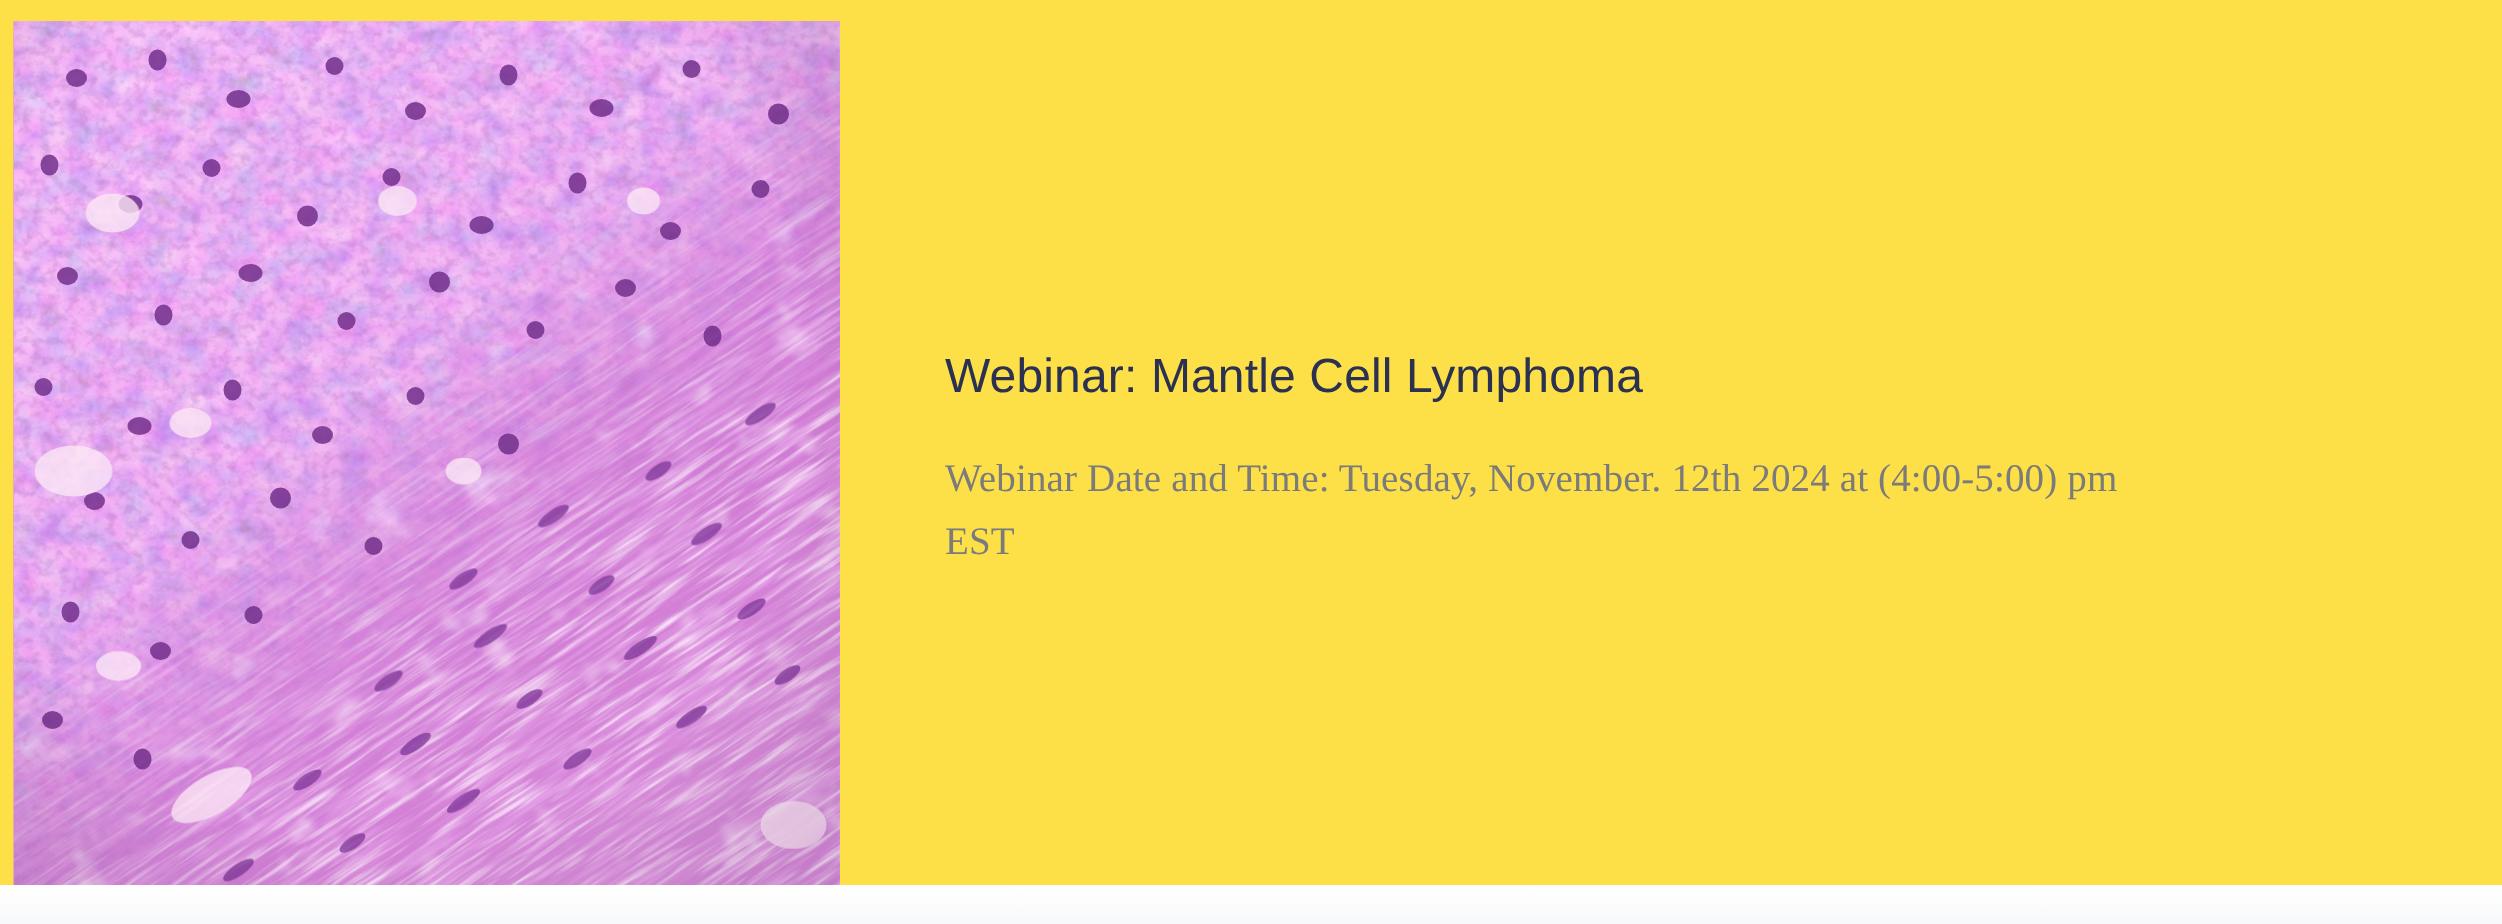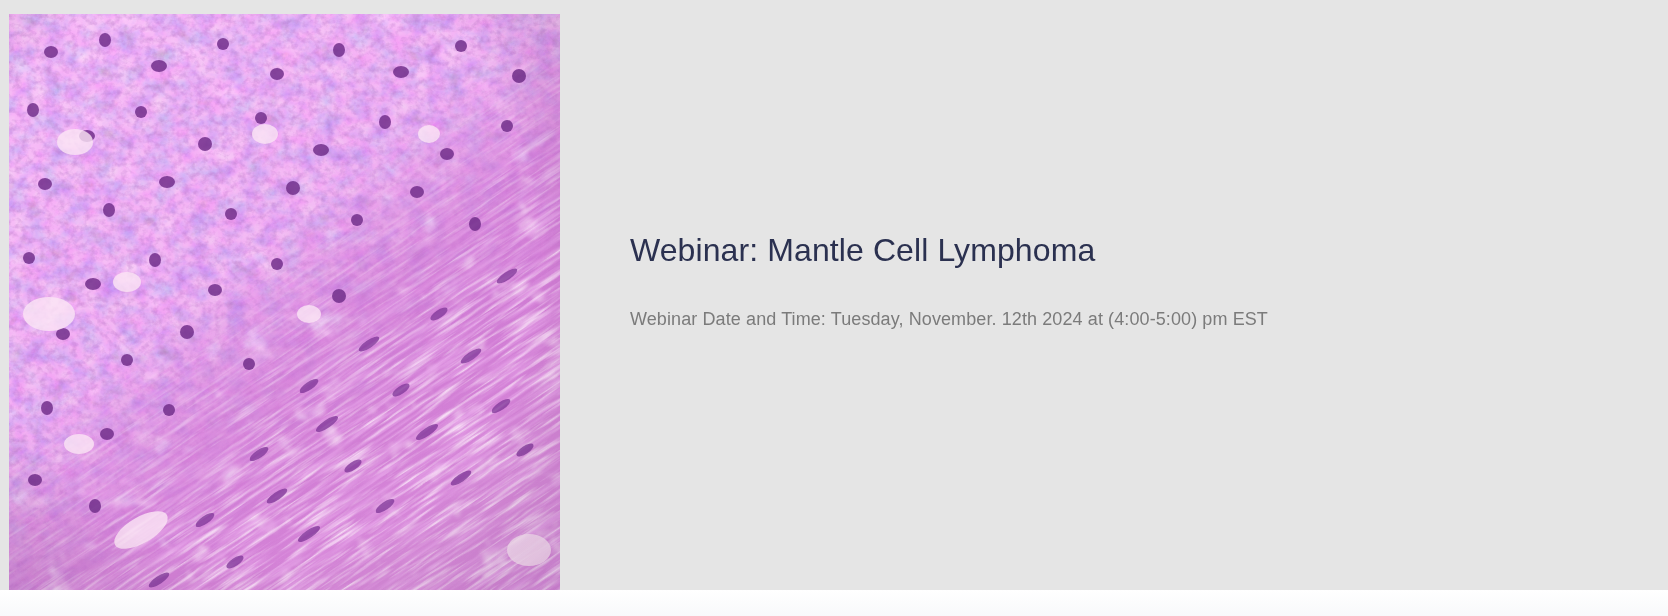--- a/index.html
+++ b/index.html
@@ -13,21 +13,21 @@
     position: relative;
     overflow: hidden;
     font-family: "Liberation Sans", sans-serif;
     -webkit-font-smoothing: antialiased;
   }
 
   
   .page {
     position: absolute;
     inset: 0;
-    background: #e5e5e5;
+    background: #fde047;
   }
   .bottom-band {
     position: absolute;
     left: 0;
     right: 0;
     bottom: 0;
     height: 26px;
     background: linear-gradient(#ffffff, #f8f9fb);
   }
 
@@ -63,22 +63,22 @@
     font-size: 32px;
     font-weight: 400;
     line-height: 44px;
     letter-spacing: 0.1px;
     color: #2b3150;
     white-space: nowrap;
   }
   .webinar-datetime {
     margin: 0;
     padding-top: 26px;
-    font-family: Liberation Sans, sans-serif;
-    font-size: 18px;
+    font-family: Liberation Serif, serif;
+    font-size: 26px;
     font-weight: 400;
     line-height: 42px;
     letter-spacing: 0.1px;
     color: #7b7b7b;
     max-width: 800px;
   }
 </style>
 </head>
 <body>
 

